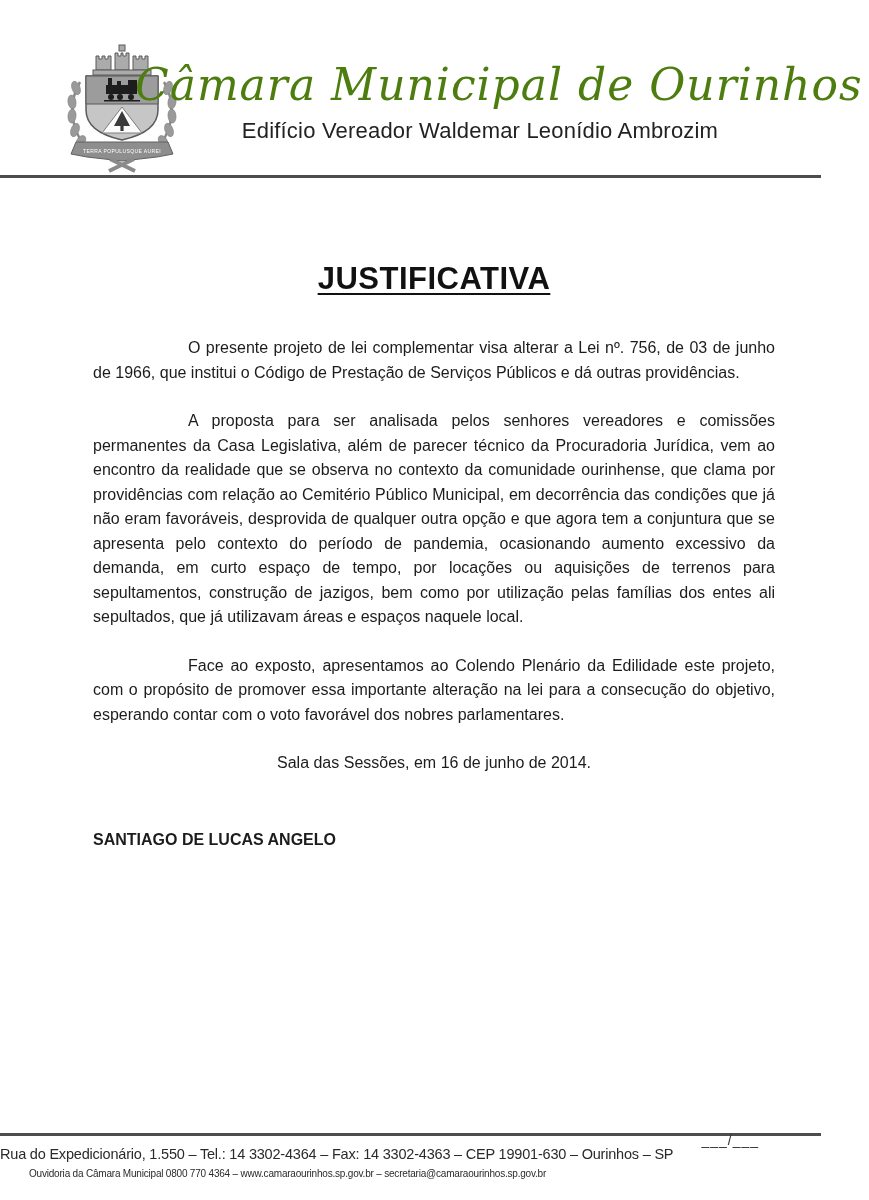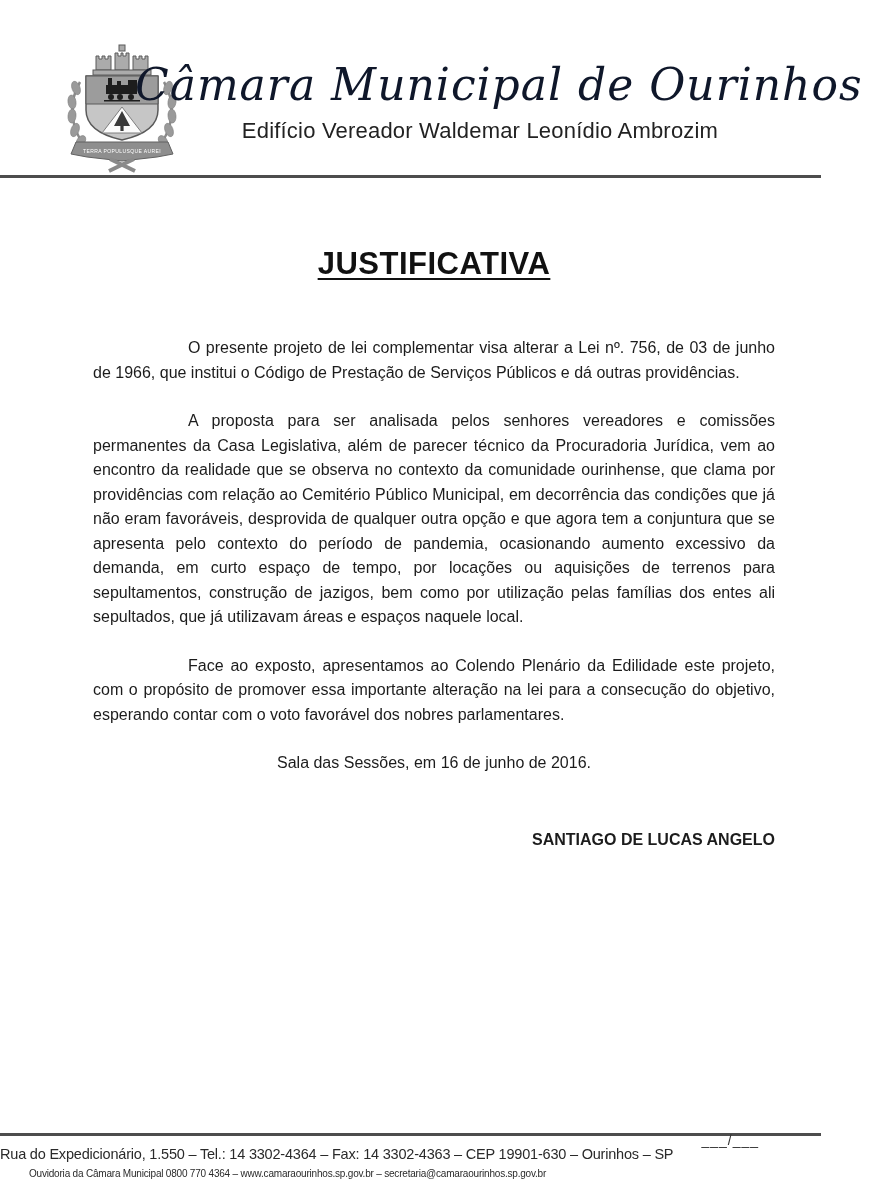--- a/index.html
+++ b/index.html
@@ -5,39 +5,39 @@
   html,body { margin:0; padding:0; background:#fff; }
   .page {
     position:relative; width:869px; height:1200px; background:#ffffff;
     font-family:"Liberation Sans", sans-serif; color:#1a1a1a; overflow:hidden;
   }
   
   .crest { position:absolute; left:62px; top:44px; width:120px; height:130px; }
   .header-text { position:absolute; left:135px; top:56px; width:690px; text-align:center; }
   .org-name {
     font-family:"DejaVu Serif", serif; font-style:italic; font-weight:500;
-    font-size:44px; line-height:58px; color:#0f172a; letter-spacing:1px; white-space:nowrap;
+    font-size:44px; line-height:58px; color:#4d7c0f; letter-spacing:1px; white-space:nowrap;
   }
   .building { font-size:22px; line-height:20px; margin-top:7px; color:#222; letter-spacing:0.2px; }
   .cnpj { font-size:13px; line-height:15px; margin-top:3px; color:#222; }
   .rule-top, .rule-bottom { position:absolute; left:0; width:821px; height:3px; background:#4d4d4d; }
   .rule-top { top:175px; }
   
-  .doc-title-wrap { position:absolute; left:93px; top:246px; width:682px; text-align:center; }
+  .doc-title-wrap { position:absolute; left:93px; top:261px; width:682px; text-align:center; }
   .doc-title {
     font-size:31px; font-weight:bold; letter-spacing:0.5px; color:#111;
     text-decoration:underline; text-decoration-thickness:2px; text-underline-offset:4px;
   }
   .body-text {
     position:absolute; left:93px; top:336px; width:682px;
     font-size:16px; line-height:24.5px; text-align:justify; color:#1c1c1c;
   }
   .body-text p { margin:0 0 24px 0; text-indent:95px; }
   .date-line { text-align:center; text-indent:0 !important; margin:20px 0 52px 0 !important; }
-  .signature { text-align:right; text-indent:0 !important; font-weight:bold; margin:0 !important; }
+  .signature { text-align:left; text-indent:0 !important; font-weight:bold; margin:0 !important; }
   
   .rule-bottom { top:1133px; }
   .page-mark {
     position:absolute; right:110px; top:1132px; font-size:14px; letter-spacing:1px; color:#333;
   }
   .footer-text { position:absolute; left:0; top:1145px; width:832px; color:#2a2a2a; }
   .footer-line1 { font-size:14.5px; line-height:18px; letter-spacing:-0.2px; }
   .footer-line2 { font-size:10px; line-height:16px; margin-top:3px; letter-spacing:-0.2px;margin-left:29px; }
 </style>
 </head>
@@ -109,21 +109,21 @@
   <div class="rule-top"></div>
 
   <div class="doc-title-wrap">
     <span class="doc-title">JUSTIFICATIVA</span>
   </div>
 
   <div class="body-text">
     <p>O presente projeto de lei complementar visa alterar a Lei nº. 756, de 03 de junho de 1966, que institui o Código de Prestação de Serviços Públicos e dá outras providências.</p>
     <p>A proposta para ser analisada pelos senhores vereadores e comissões permanentes da Casa Legislativa, além de parecer técnico da Procuradoria Jurídica, vem ao encontro da realidade que se observa no contexto da comunidade ourinhense, que clama por providências com relação ao Cemitério Público Municipal, em decorrência das condições que já não eram favoráveis, desprovida de qualquer outra opção e que agora tem a conjuntura que se apresenta pelo contexto do período de pandemia, ocasionando aumento excessivo da demanda, em curto espaço de tempo, por locações ou aquisições de terrenos para sepultamentos, construção de jazigos, bem como por utilização pelas famílias dos entes ali sepultados, que já utilizavam áreas e espaços naquele local.</p>
     <p>Face ao exposto, apresentamos ao Colendo Plenário da Edilidade este projeto, com o propósito de promover essa importante alteração na lei para a consecução do objetivo, esperando contar com o voto favorável dos nobres parlamentares.</p>
-    <p class="date-line">Sala das Sessões, em 16 de junho de 2016.</p>
+    <p class="date-line">Sala das Sessões, em 16 de junho de 2014.</p>
     <p class="signature">SANTIAGO DE LUCAS ANGELO</p>
   </div>
 
   <div class="rule-bottom"></div>
   <div class="page-mark">___/___</div>
   <div class="footer-text">
     <div class="footer-line1">Rua do Expedicionário, 1.550 – Tel.: 14 3302-4364 – Fax: 14 3302-4363 – CEP 19901-630 – Ourinhos – SP</div>
     <div class="footer-line2">Ouvidoria da Câmara Municipal 0800 770 4364 – www.camaraourinhos.sp.gov.br – secretaria@camaraourinhos.sp.gov.br</div>
   </div>
 

